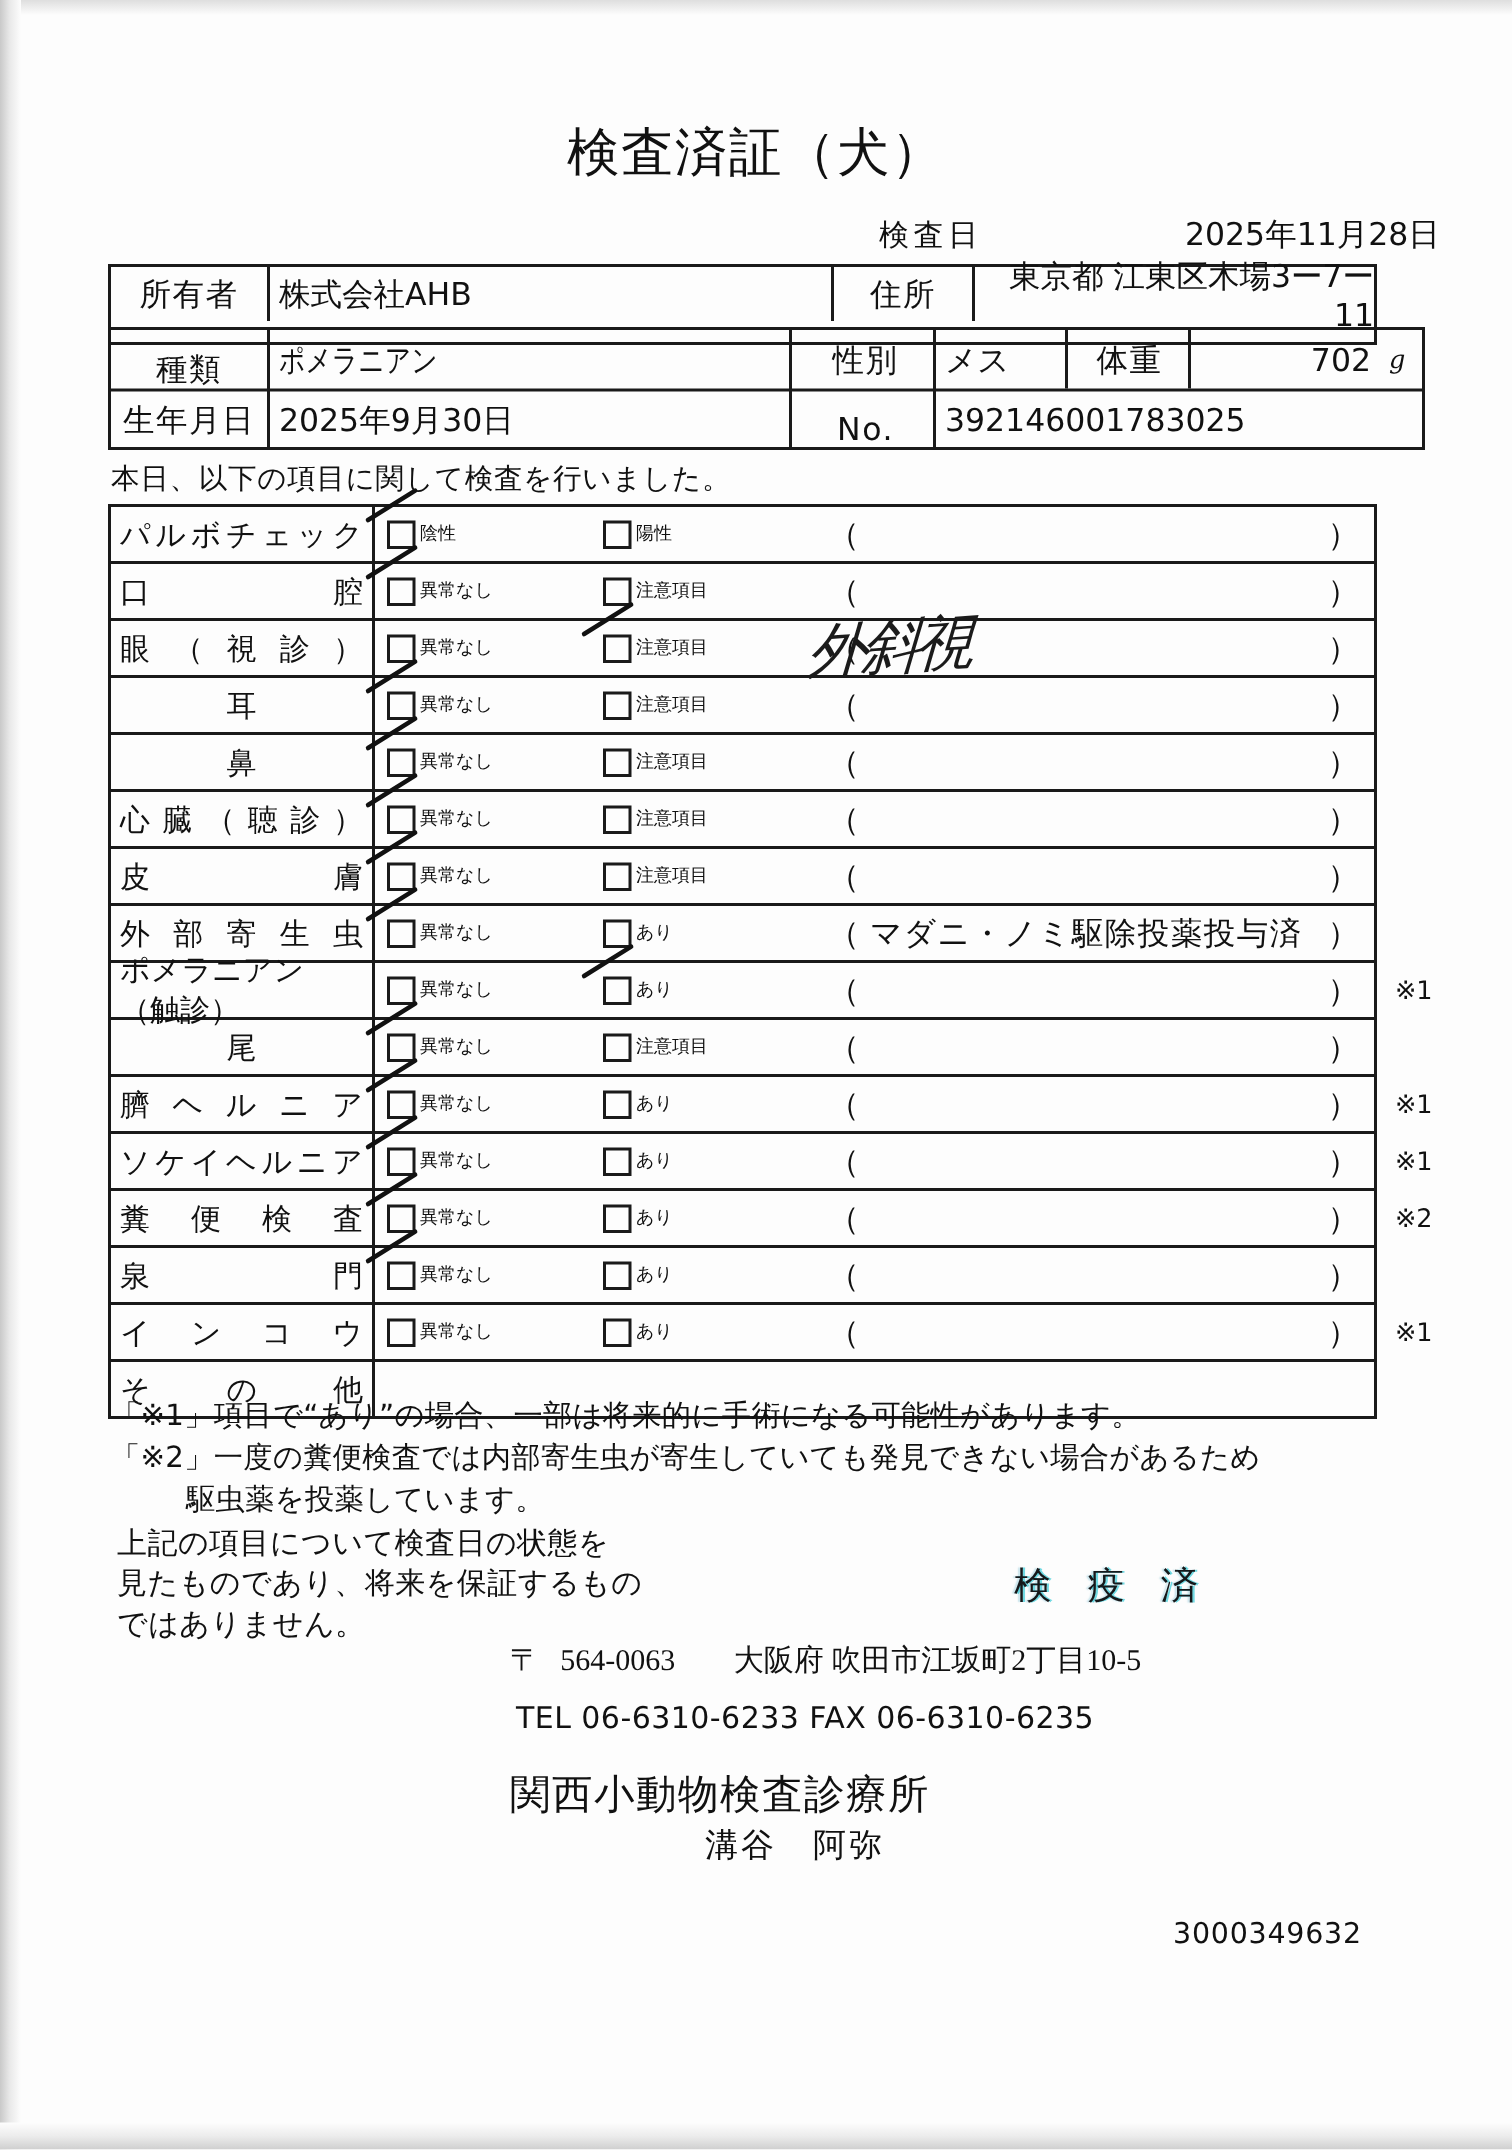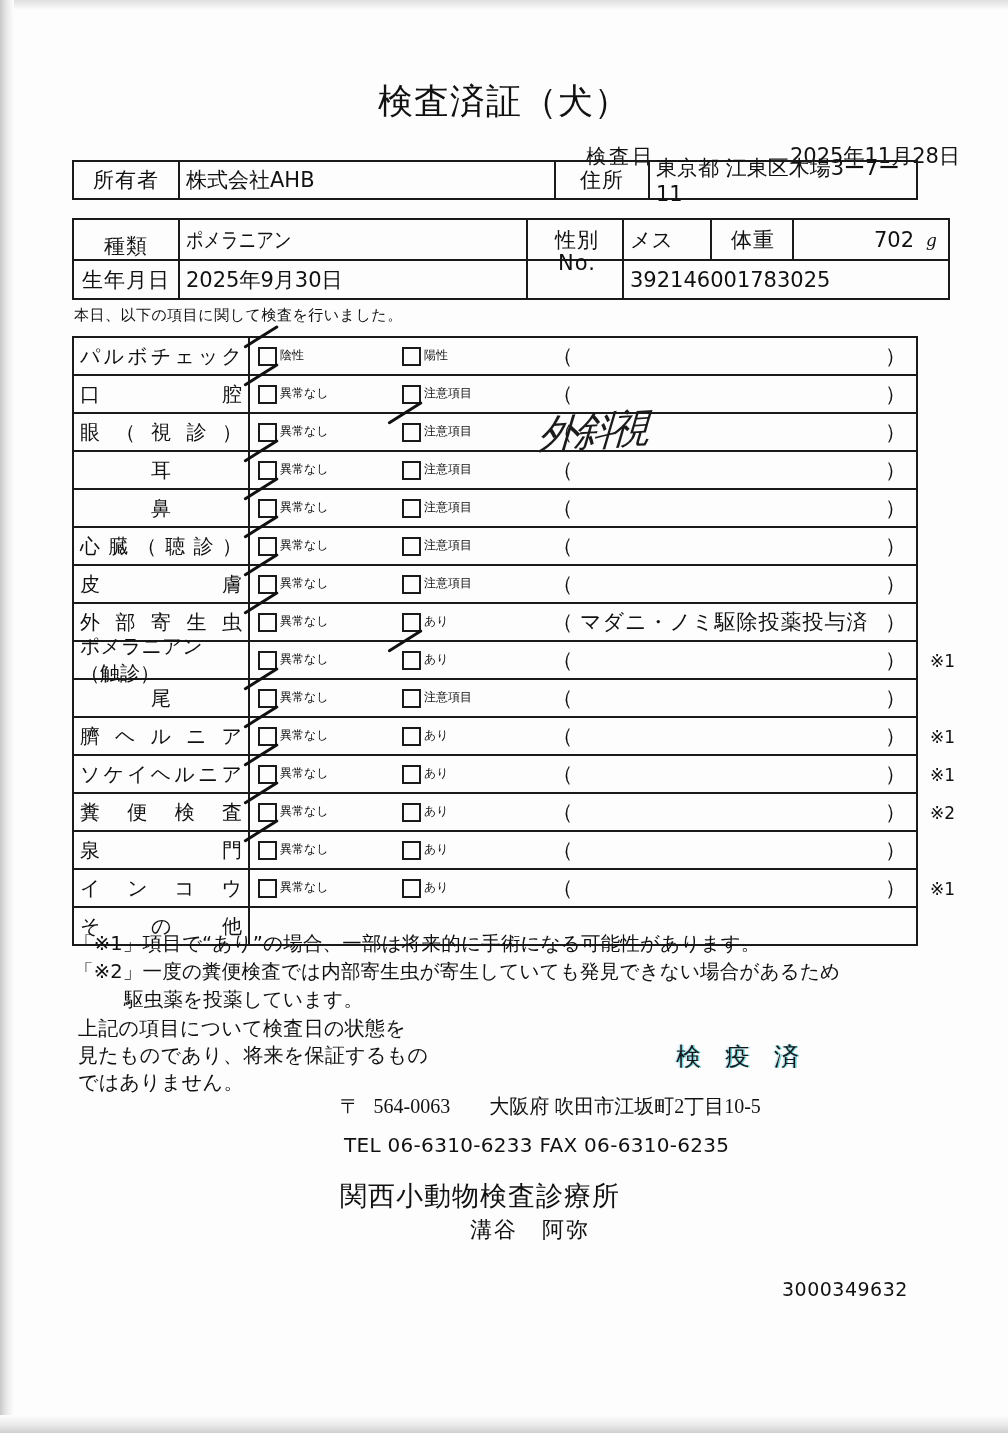--- a/index.html
+++ b/index.html
@@ -49,21 +49,21 @@
     position: absolute; left: 790px; top: 142px;
     font-size: 21px; letter-spacing: 0px;
   }
 
   
   .hdr {
     position: absolute;
     border: 2px solid #1a1a1a;
     box-sizing: border-box;
   }
-  .hdr-owner { left: 72px; top: 160px; width: 846px; height: 40px; }
+  .hdr-owner { left: 72px; top: 176px; width: 846px; height: 54px; }
   .hdr-info  { left: 72px; top: 218px; width: 878px; height: 82px; }
 
   .cell {
     position: absolute;
     box-sizing: border-box;
     display: flex;
     align-items: center;
     font-size: 21px;
   }
   .cell.center { justify-content: center; }
@@ -71,21 +71,21 @@
   .vline { position: absolute; width: 2px; background: #1a1a1a; }
   .hline { position: absolute; height: 2px; background: #1a1a1a; }
 
   .lbl { font-size: 21px; letter-spacing: 1px; }
   .val { font-size: 21px; }
   .val-narrow { font-size: 21px; transform: scaleX(0.82); transform-origin: left center; }
 
   
   .intro {
     position: absolute; left: 74px; top: 306px;
-    font-size: 15px; letter-spacing: 0.5px;
+    font-size: 19px; letter-spacing: 0.5px;
   }
 
   
   .tbl {
     position: absolute;
     left: 72px; top: 336px;
     width: 846px;
     border: 2px solid #1a1a1a;
     border-bottom: none;
     box-sizing: border-box;
@@ -263,21 +263,21 @@
     </div>
     <div class="vline" style="left:104px; top:0; height:36px;"></div>
     <div class="cell" style="left:112px; top:0; width:360px; height:36px;">
       <span class="val">株式会社AHB</span>
     </div>
     <div class="vline" style="left:480px; top:0; height:36px;"></div>
     <div class="cell center" style="left:482px; top:0; width:92px; height:36px;">
       <span class="lbl">住所</span>
     </div>
     <div class="vline" style="left:574px; top:0; height:36px;"></div>
-    <div class="cell" style="left:582px; top:0; width:260px; height:36px;">
+    <div class="cell" style="left:582px; top:0; width:260px; height:36px;text-align:right;">
       <span class="val">東京都 江東区木場3ー7ー11</span>
     </div>
   </div>
 
   <div class="hdr hdr-info">
     <div class="cell center" style="left:0; top:0; width:104px; height:52px;">
       <span class="lbl">種類</span>
     </div>
     <div class="cell" style="left:112px; top:0; width:340px; height:39px;">
       <span class="val-narrow">ポメラニアン</span>
@@ -299,21 +299,21 @@
     </div>
 
     <div class="hline" style="left:0; top:39px; width:874px;"></div>
 
     <div class="cell center" style="left:0; top:41px; width:104px; height:37px;">
       <span class="lbl">生年月日</span>
     </div>
     <div class="cell" style="left:112px; top:41px; width:340px; height:37px;">
       <span class="val">2025年9月30日</span>
     </div>
-    <div class="cell center" style="left:460px; top:24px; width:86px; height:37px;">
+    <div class="cell center" style="left:460px; top:41px; width:86px; height:37px;align-items:flex-end;">
       <span class="lbl">No.</span>
     </div>
     <div class="cell" style="left:556px; top:41px; width:320px; height:37px;">
       <span class="val">392146001783025</span>
     </div>
 
     <div class="vline" style="left:104px; top:0; height:78px;"></div>
     <div class="vline" style="left:452px; top:0; height:78px;"></div>
     <div class="vline" style="left:548px; top:0; height:78px;"></div>
     <div class="vline" style="left:636px; top:0; height:39px;"></div>

